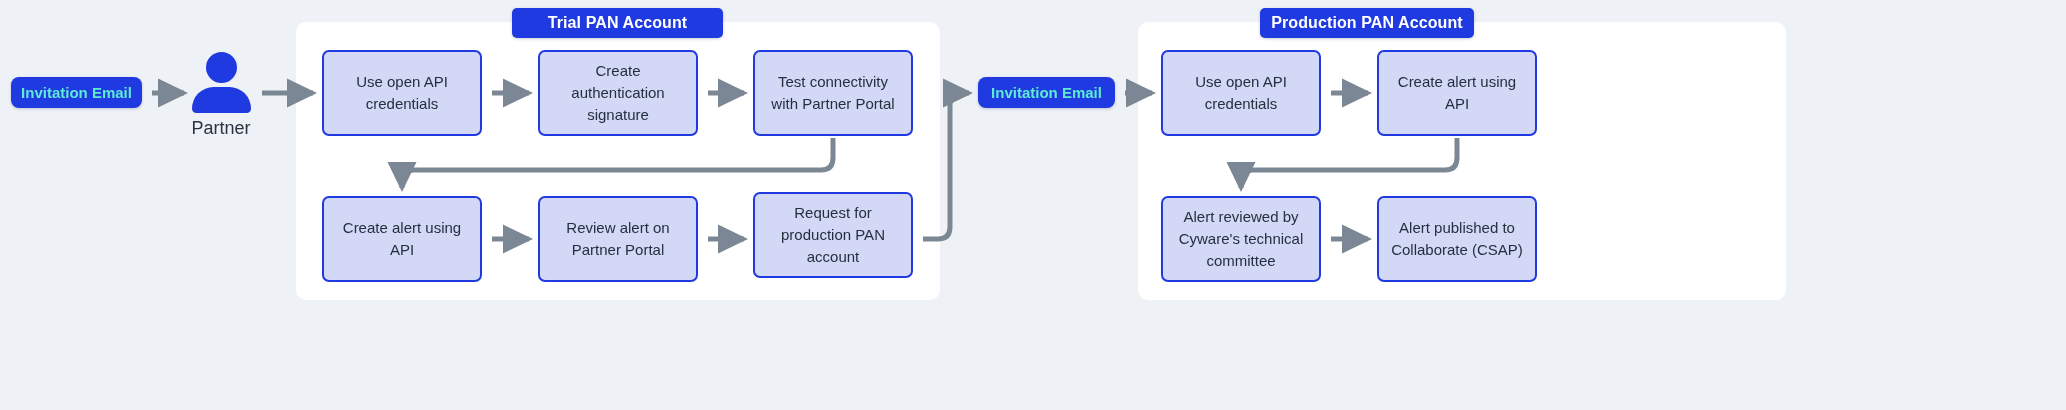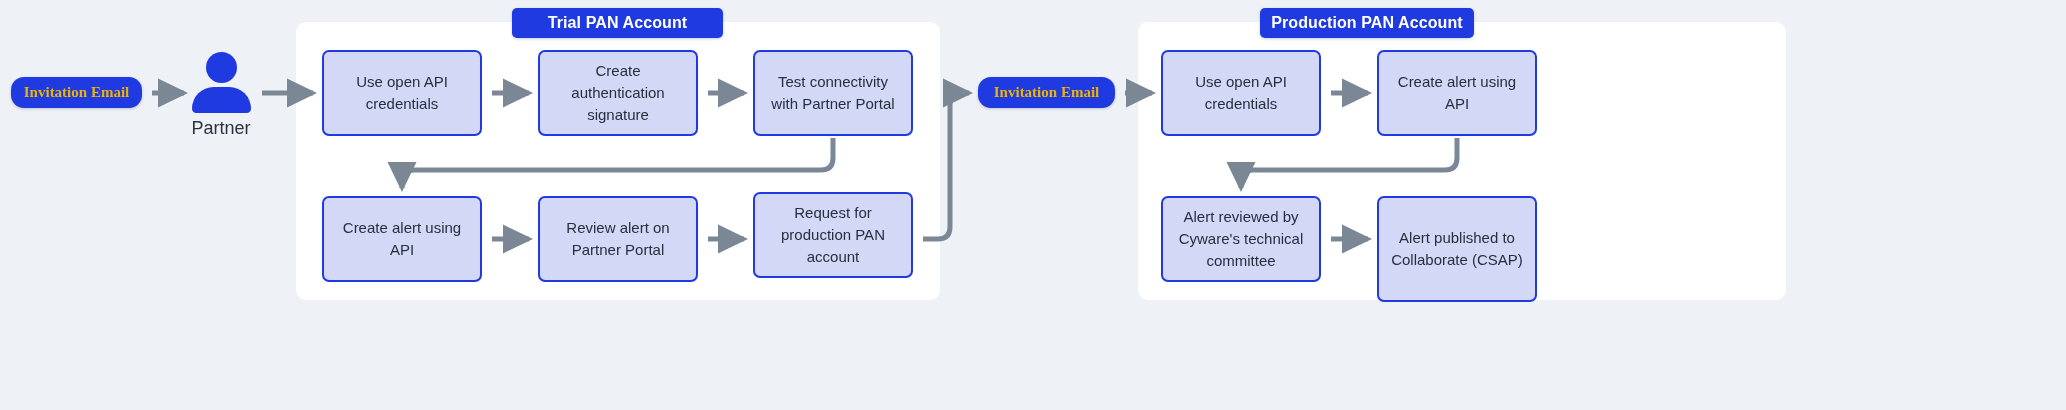--- a/index.html
+++ b/index.html
@@ -35,29 +35,28 @@
     white-space:nowrap;
     z-index:6;
   }
   #badge-trial{left:512px;top:8px;width:211px;height:30px;}
   #badge-prod{left:1240px;top:8px;width:214px;height:30px;margin-left:20px;}
 
   
   .pill{
     position:absolute;
     background:#1f3ae0;
-    color:#eab308;
+    color:#5eead4;
     font-size:15px;
     font-weight:bold;
-    border-radius:13px;
+    border-radius:8px;
     display:flex;align-items:center;justify-content:center;
     box-shadow:0 1px 3px rgba(20,30,80,.22);
     white-space:nowrap;
     z-index:6;
-    font-family:Liberation Serif, serif;
   }
   #pill-invite-1{left:11px;top:77px;width:131px;height:31px;}
   #pill-invite-2{left:978px;top:77px;width:137px;height:31px;}
 
   
   #actor-partner{position:absolute;left:186px;top:52px;width:70px;height:80px;z-index:5;}
   #actor-partner .glyph{position:absolute;left:0;top:0;width:70px;height:56px;}
   #actor-partner .head{
     position:absolute;left:20px;top:0;width:31px;height:31px;
     background:#1f3ae0;border-radius:50%;
@@ -94,21 +93,21 @@
   
   #n-t4{left:322px;top:196px;width:160px;height:86px;}
   #n-t5{left:538px;top:196px;width:160px;height:86px;}
   #n-t6{left:753px;top:192px;width:160px;height:86px;}
 
   
   #n-p1{left:1161px;top:50px;width:160px;height:86px;}
   #n-p2{left:1377px;top:50px;width:160px;height:86px;}
   
   #n-p3{left:1161px;top:196px;width:160px;height:86px;}
-  #n-p4{left:1377px;top:196px;width:160px;height:106px;}
+  #n-p4{left:1377px;top:196px;width:160px;height:86px;}
 
   
   #connectors{position:absolute;left:0;top:0;width:2066px;height:410px;z-index:3;}
 </style>
 </head>
 <body>
 
 <div class="canvas">
 
   <div class="panel" id="panel-trial"></div>

